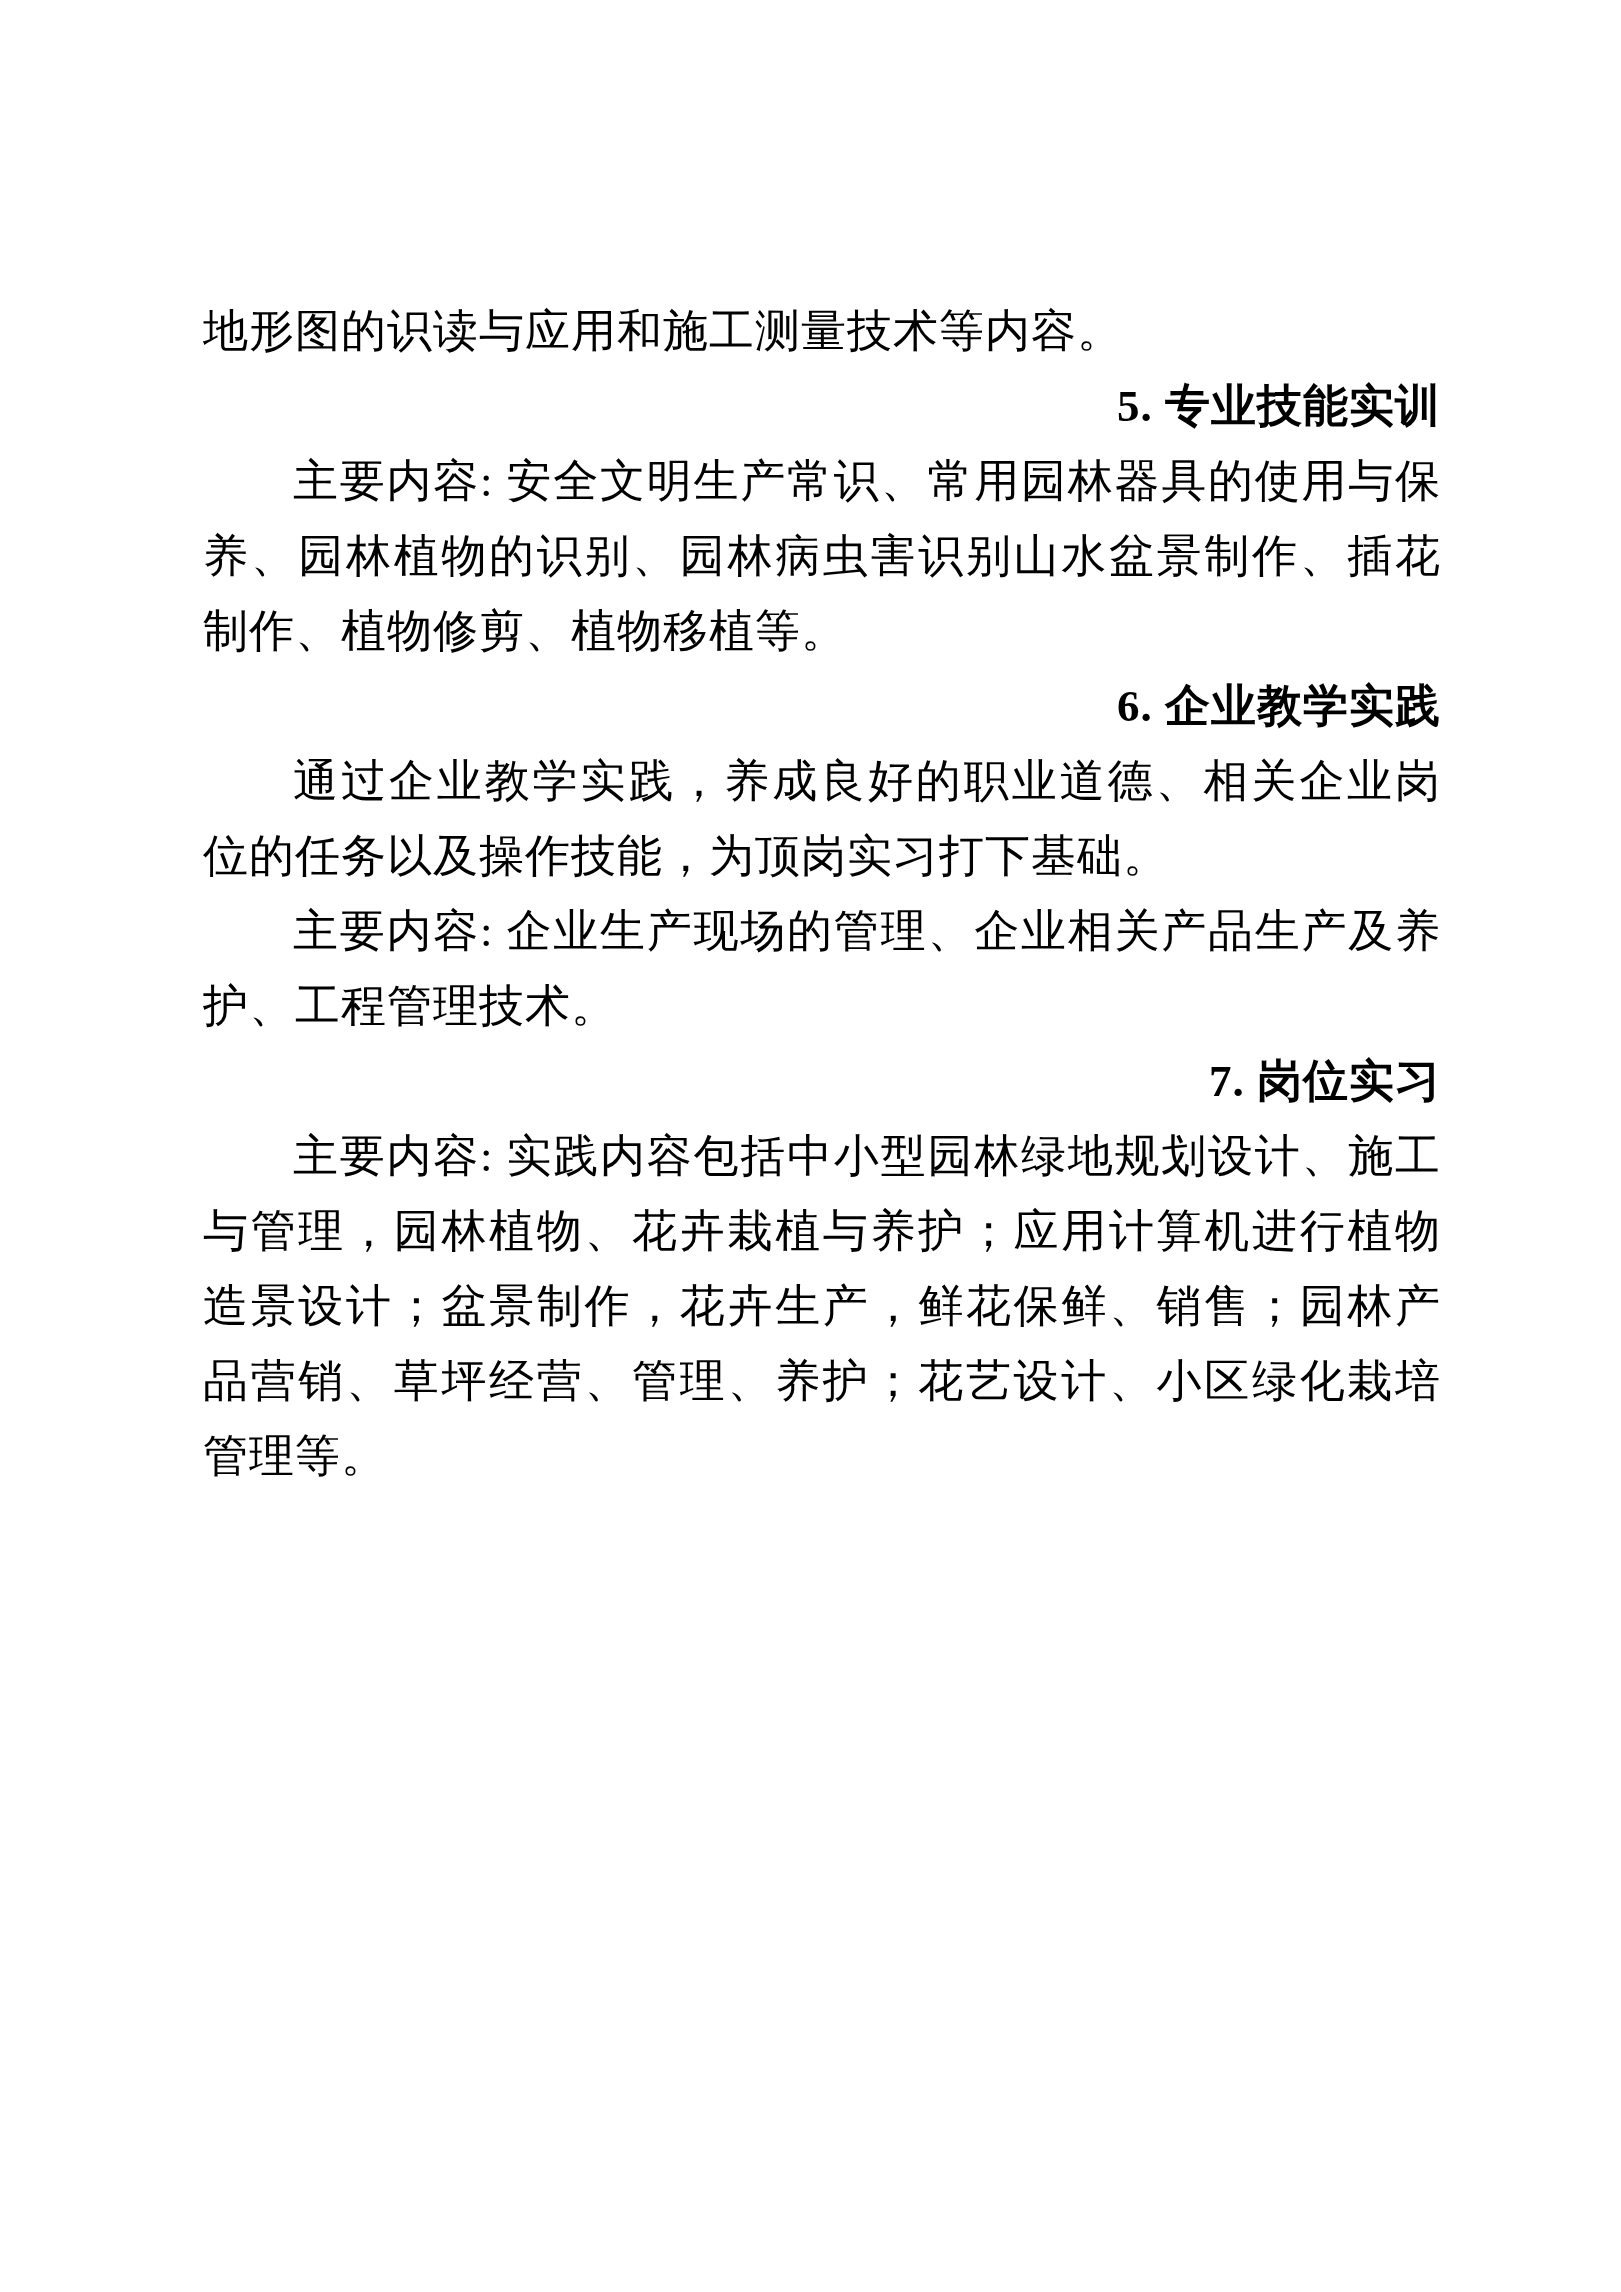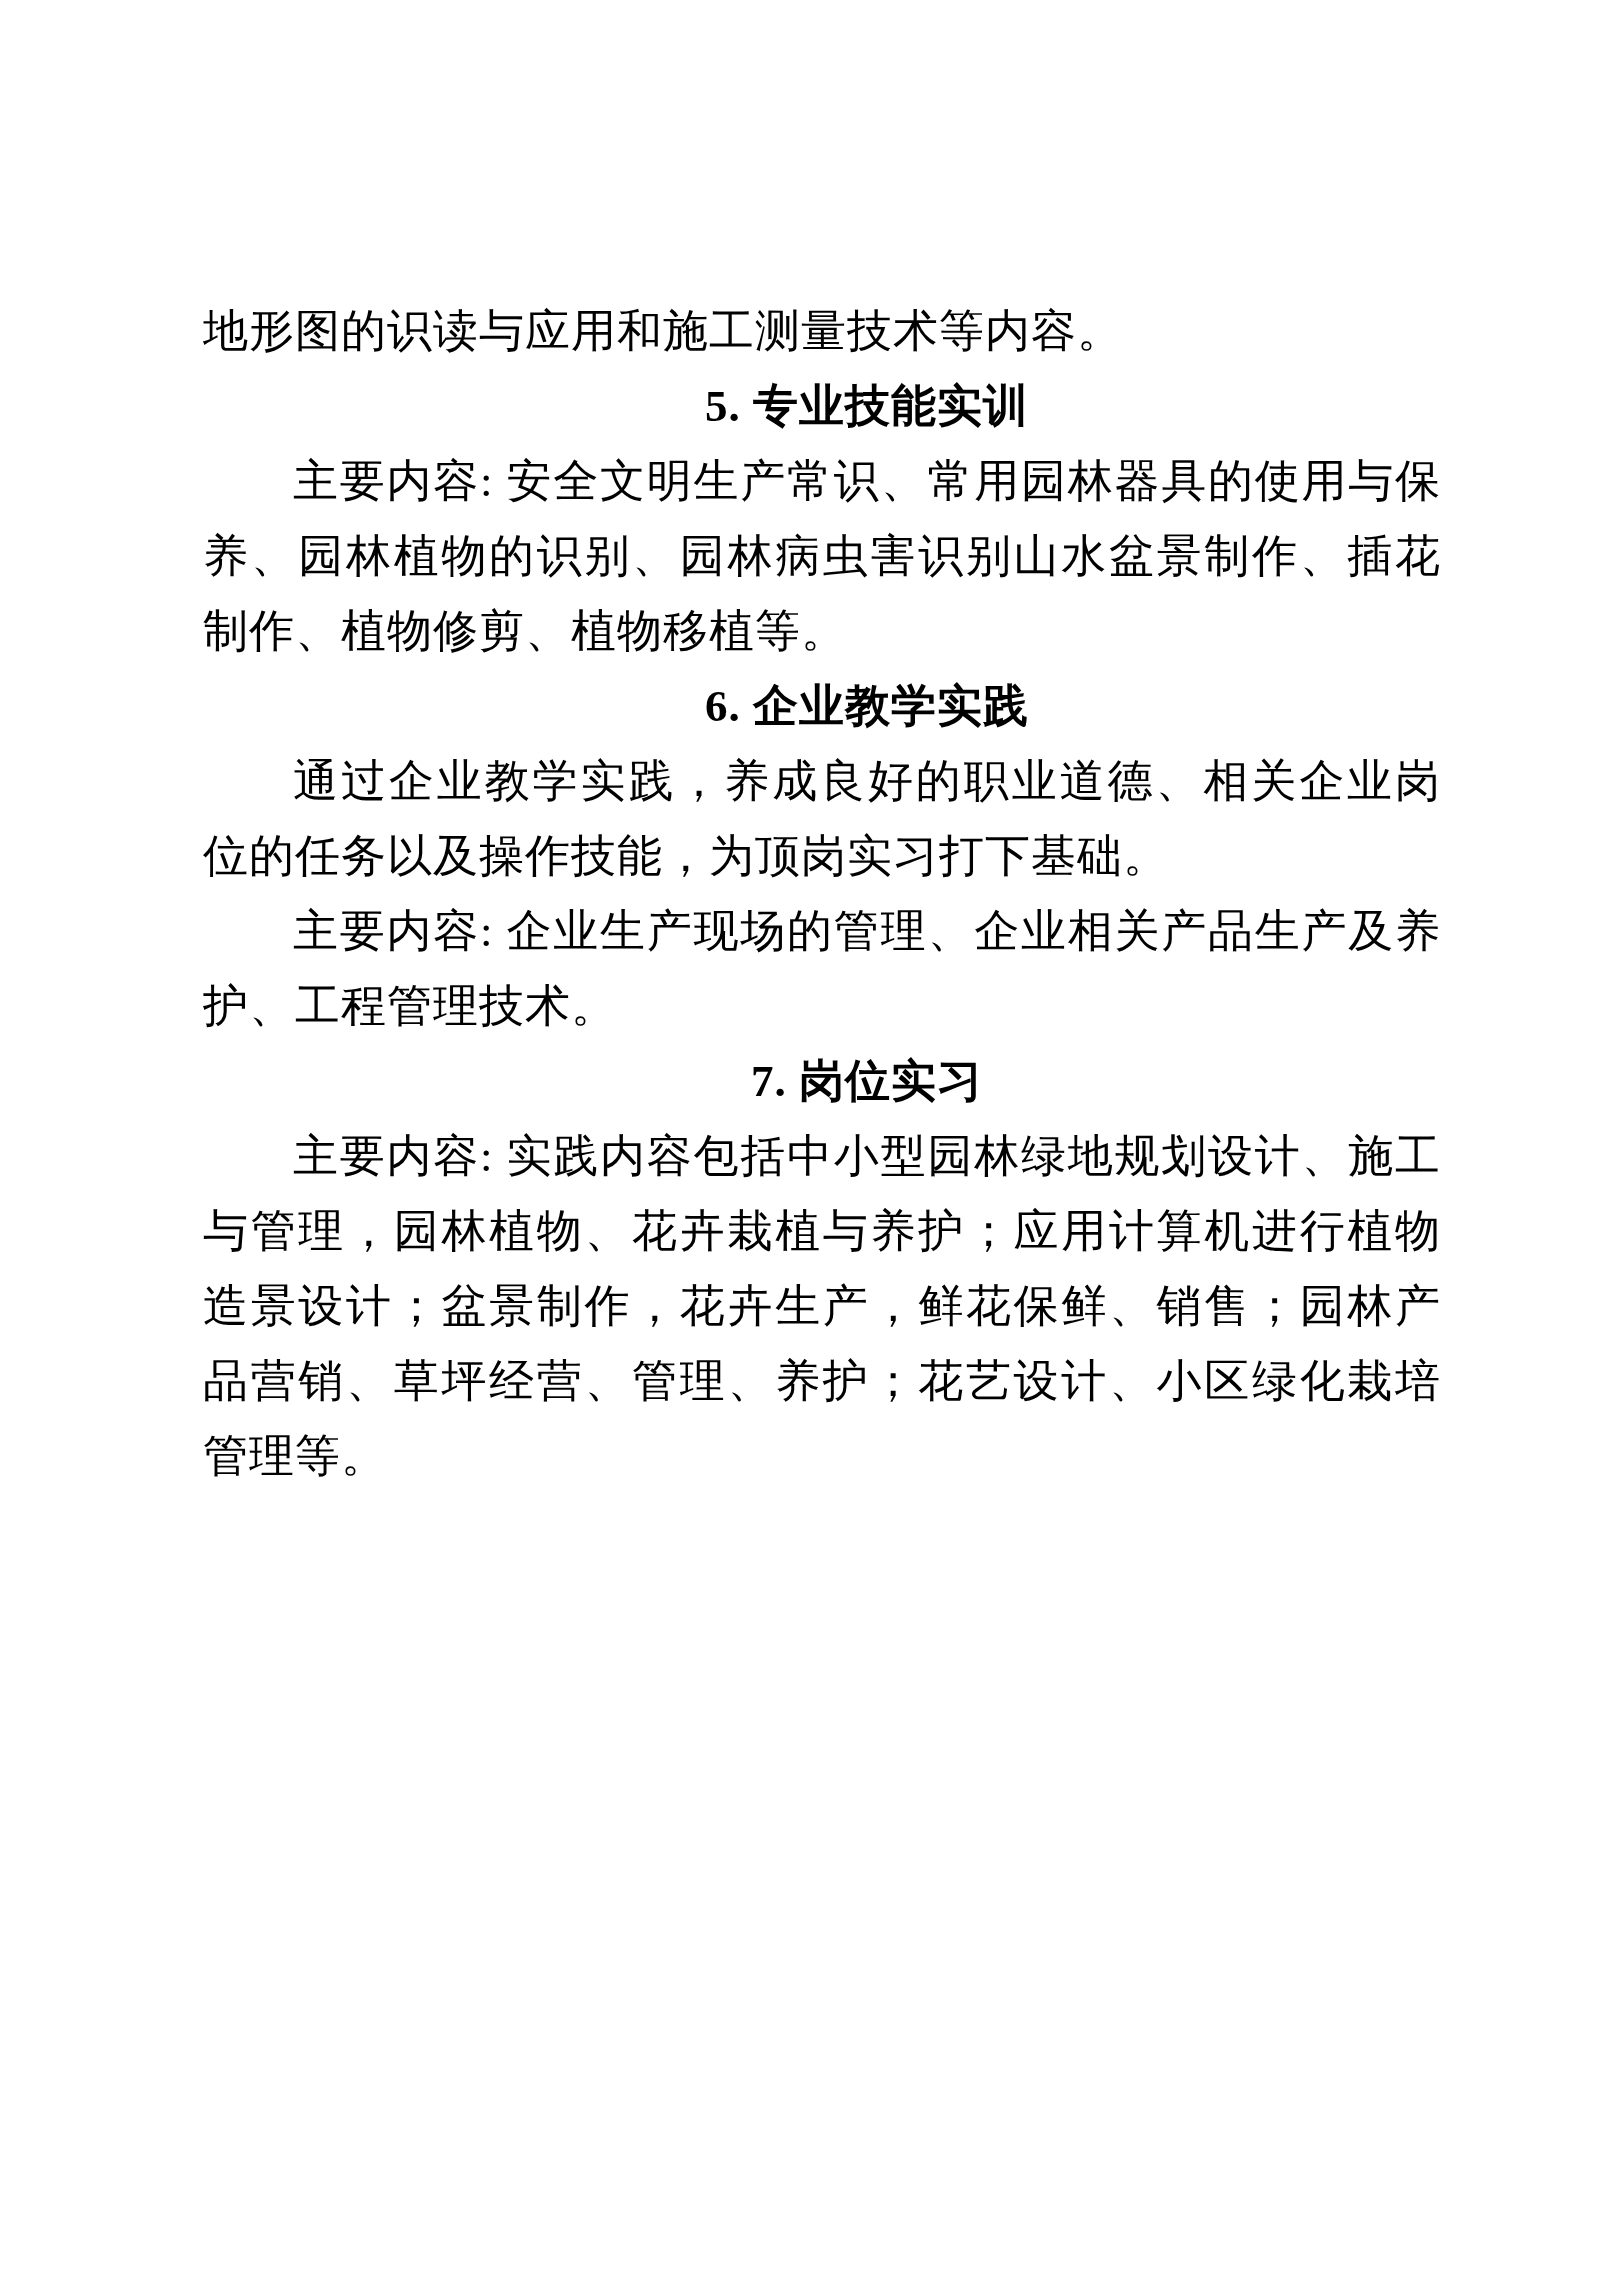--- a/index.html
+++ b/index.html
@@ -30,21 +30,21 @@
   .content p {
     margin: 0;
     padding: 0;
     text-indent: 2em;
   }
   .content p.continuation {
     text-indent: 0;
   }
   .content p.heading {
     font-weight: bold;
-    text-align: center;
+    text-align: right;
   }
   .footer-line {
     position: absolute;
     left: 93px;
     top: 2007px;
     width: 1452px;
     height: 0;
     border-top: 2px solid #000000;
   }
   .page-number {

